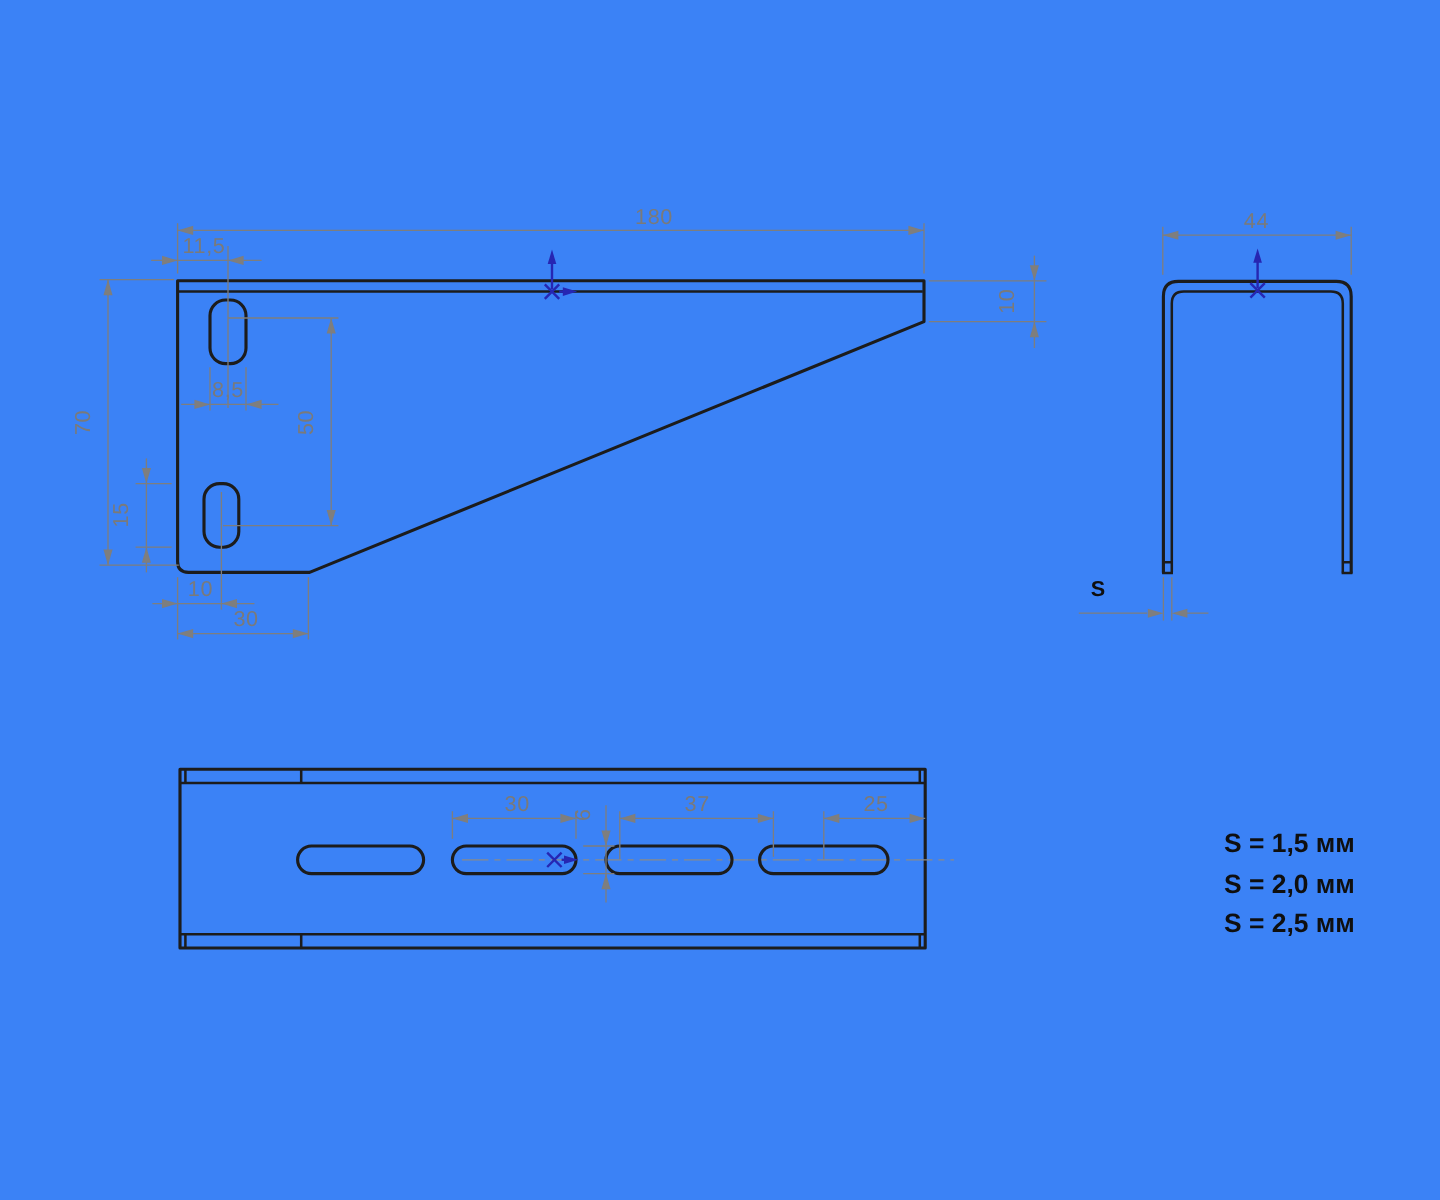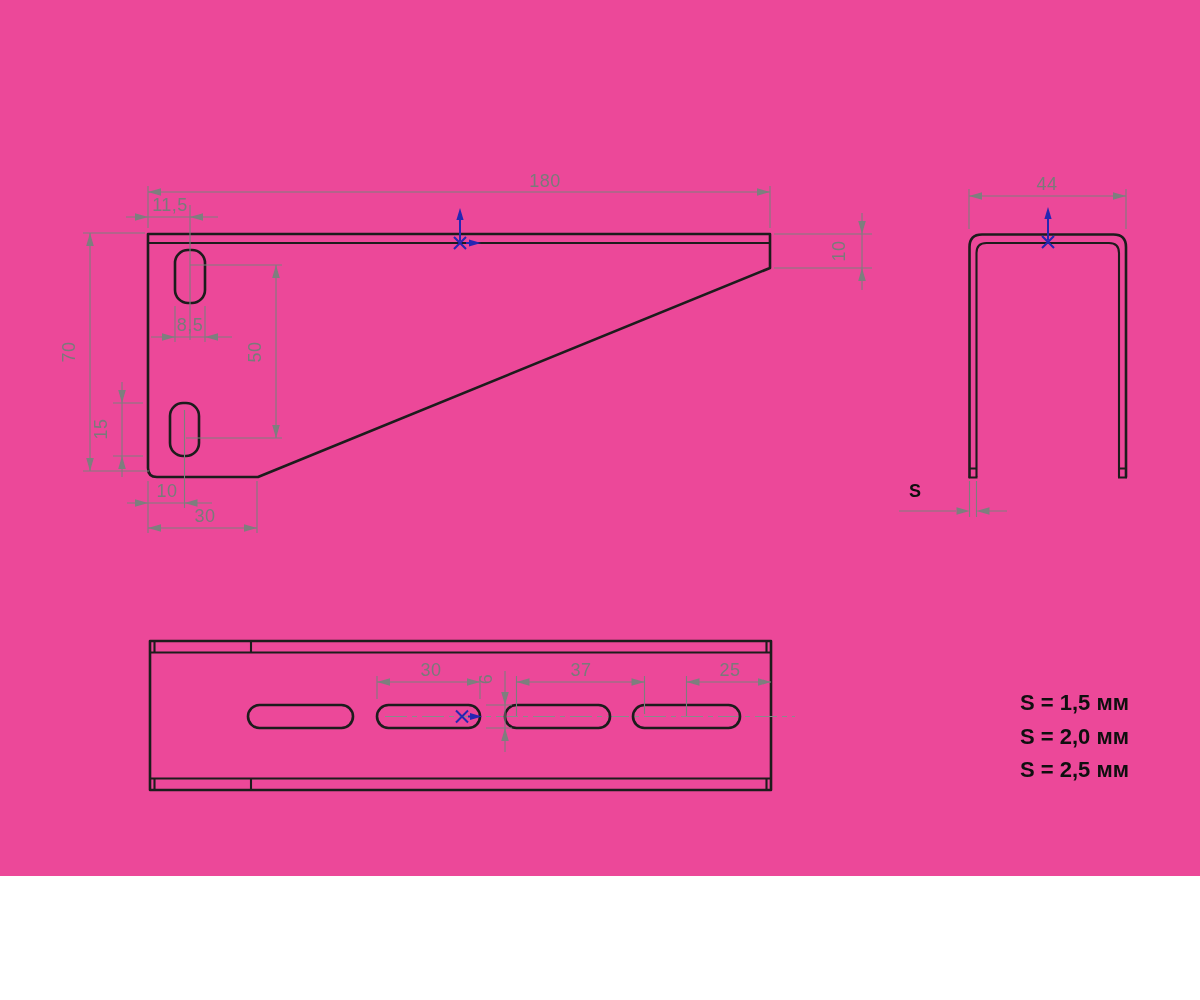--- a/index.html
+++ b/index.html
@@ -1,16 +1,16 @@
 <!DOCTYPE html>
 <html><head>
 <meta charset="utf-8">
 <style>
   html,body{margin:0;padding:0;background:#ffffff;}
-  .page{width:1200px;height:876px;position:relative;background:#ec4899;overflow:hidden;}
+  .page{width:1200px;height:1000px;position:relative;background:#3b82f6;overflow:hidden;}
   svg{display:block;font-family:"Liberation Sans",sans-serif;}
   .ol{stroke:#1c1c1c;stroke-width:2.6;fill:none;stroke-linejoin:round;stroke-linecap:round;}
   .il{stroke:#1c1c1c;stroke-width:2.1;fill:none;}
   .dim{stroke:#7e7e7e;stroke-width:1.1;fill:none;}
   .cl{stroke:#8a8a8a;stroke-width:1;fill:none;stroke-dasharray:22 5 5 5;}
   .arr{fill:#7e7e7e;stroke:none;}
   .barr{fill:#2626b2;stroke:none;}
   .blue{stroke:#2626b2;stroke-width:2;fill:none;}
   .dimtxt{fill:#7a7a7a;font-size:18px;letter-spacing:.5px;}
   .note{fill:#0f0f0f;font-size:22px;font-weight:bold;}

